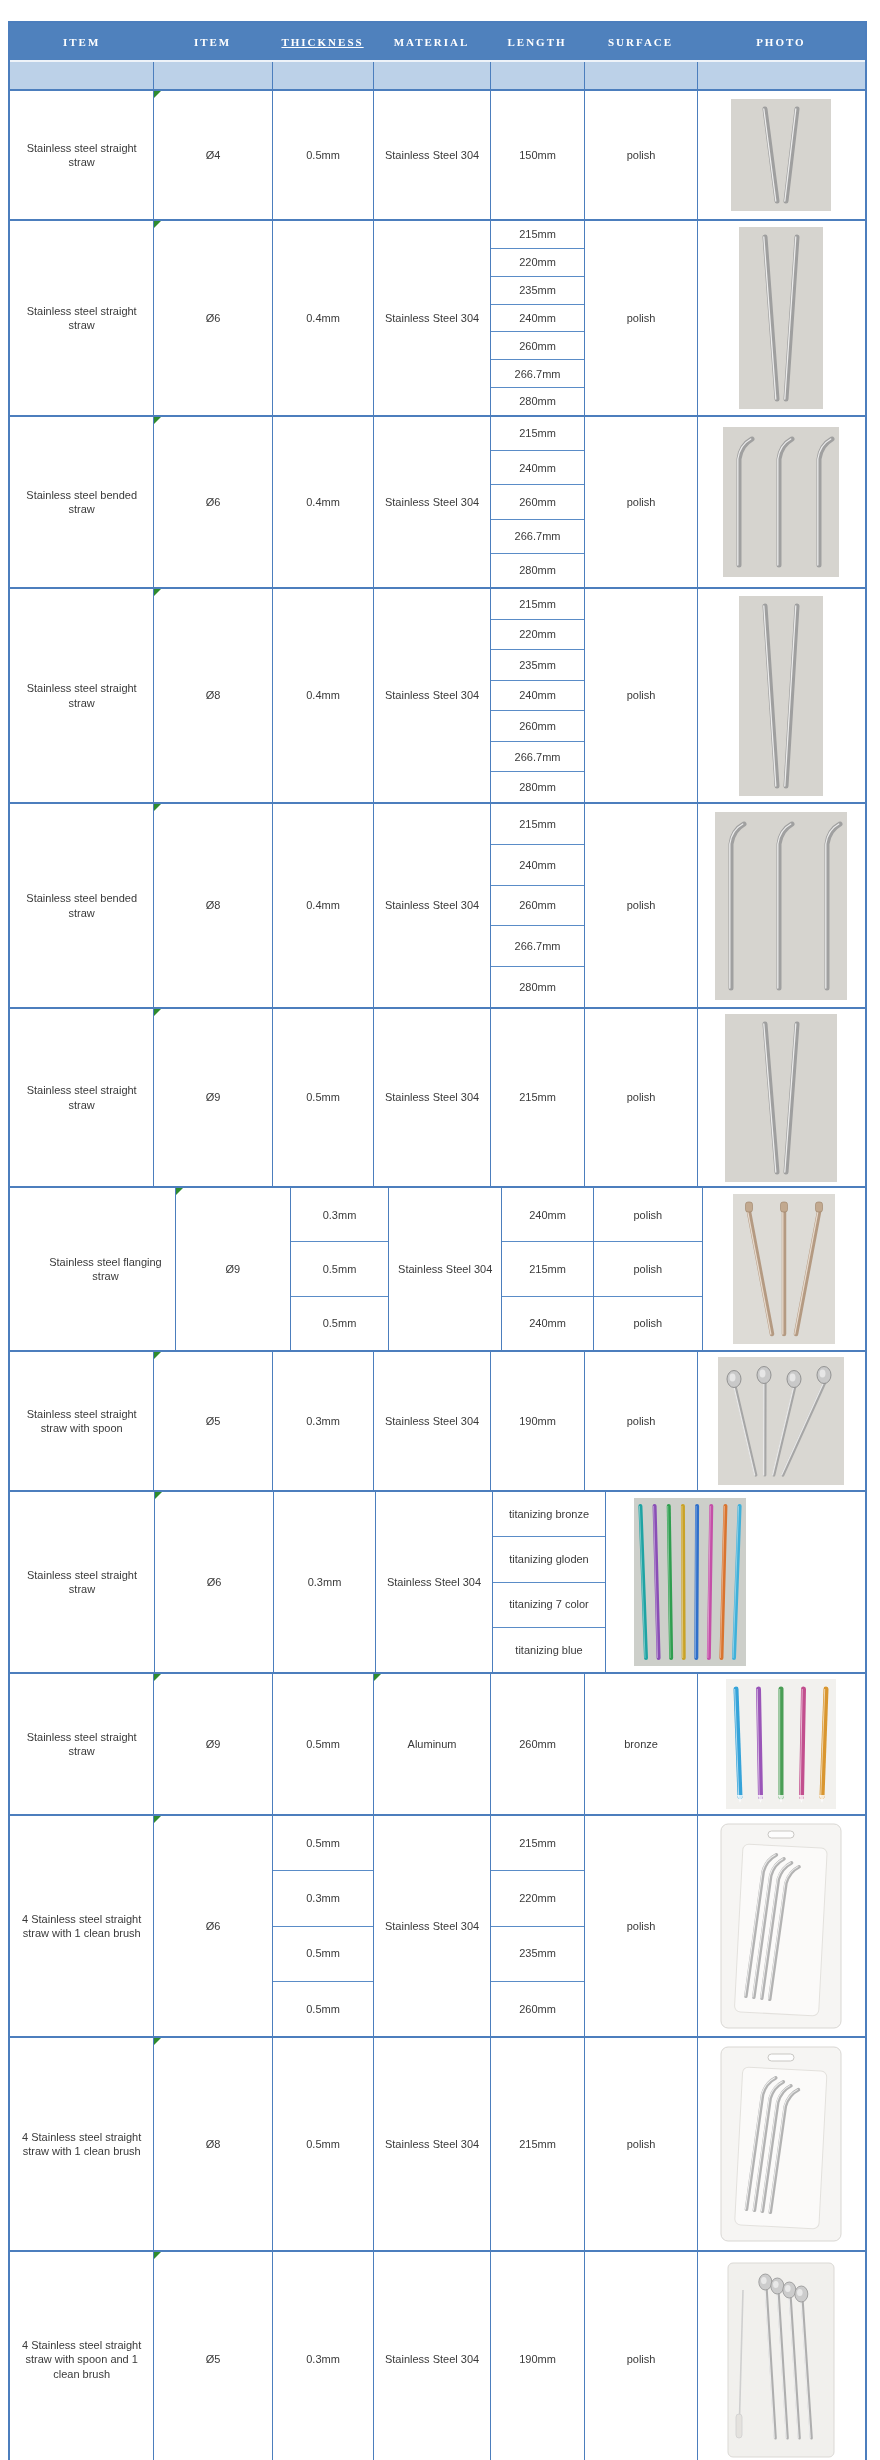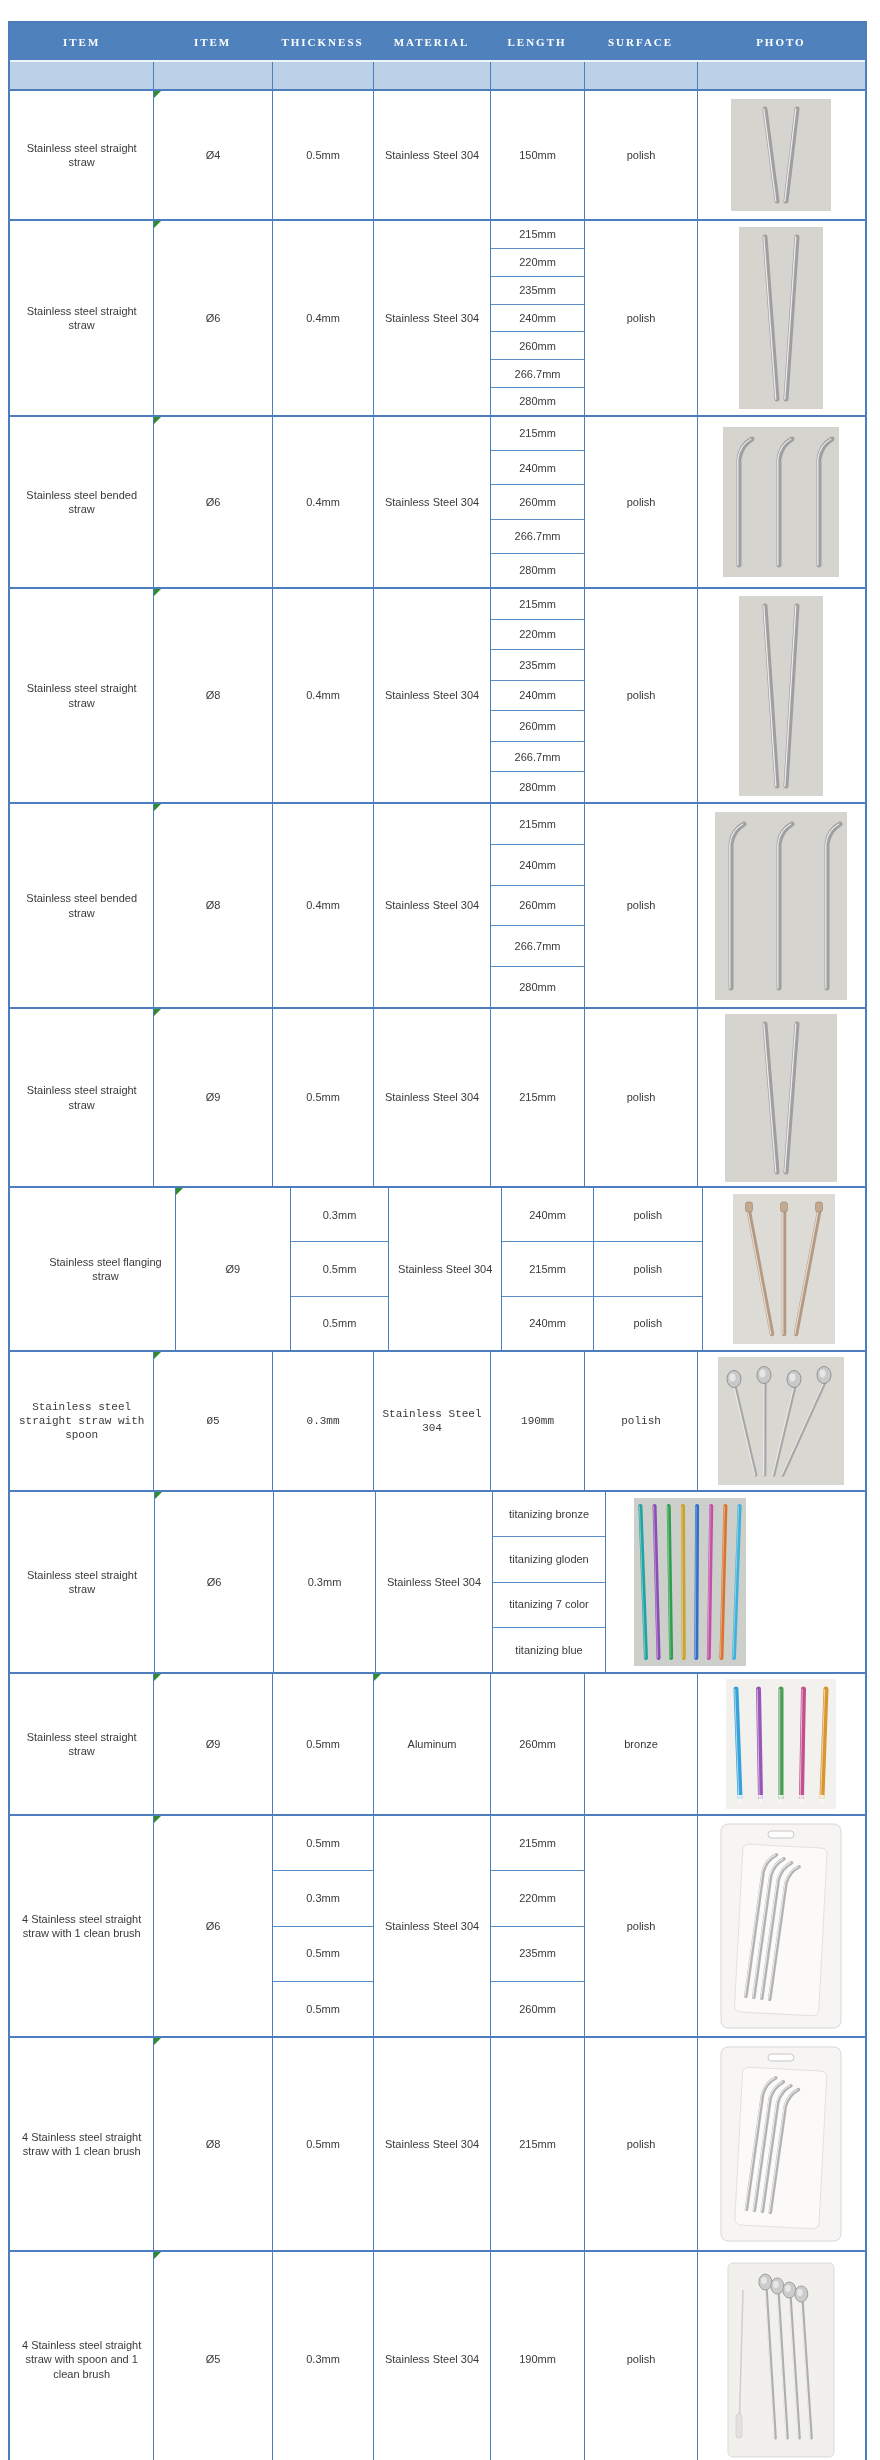--- a/index.html
+++ b/index.html
@@ -36,21 +36,21 @@
   svg{display:block;}
 </style>
 </head>
 <body>
 
 <div id="page">
   <div id="straw-table">
       <div class="hrow" style="height: 37px;">
         <div class="hcell" style="width: 144px;">ITEM</div>
         <div class="hcell" style="width: 119px;">ITEM</div>
-        <div class="hcell" style="width: 102px;">THICKNESS</div>
+        <div class="hcell" style="width: 102px; text-decoration: underline;">THICKNESS</div>
         <div class="hcell" style="width: 117px;">MATERIAL</div>
         <div class="hcell" style="width: 95px;">LENGTH</div>
         <div class="hcell" style="width: 113px;">SURFACE</div>
         <div class="hcell" style="width: 169px;">PHOTO</div>
       </div>
       <div class="frow" style="height: 27px;">
         <div class="fcell" style="width: 144px;"></div>
         <div class="fcell" style="width: 119px;"></div>
         <div class="fcell" style="width: 102px;"></div>
         <div class="fcell" style="width: 117px;"></div>
@@ -310,21 +310,21 @@
               <line x1="51" y1="18" x2="51" y2="140" stroke="#b49a82" stroke-width="4.5" stroke-linecap="round"></line>
               <line x1="49.8" y1="18" x2="49.8" y2="140" stroke="#e6d9cc" stroke-width="1.3" stroke-linecap="round"></line>
               <rect x="47.5" y="8" width="7" height="10" rx="2.5" fill="#c2a98f" stroke="#9c8166" stroke-width="0.6"></rect>
               <line x1="86" y1="18" x2="63" y2="140" stroke="#b49a82" stroke-width="4.5" stroke-linecap="round"></line>
               <line x1="84.8" y1="18" x2="61.8" y2="140" stroke="#e6d9cc" stroke-width="1.3" stroke-linecap="round"></line>
               <rect x="82.5" y="8" width="7" height="10" rx="2.5" fill="#c2a98f" stroke="#9c8166" stroke-width="0.6"></rect>
             </svg>
           </div>
         </div>
       </div>
-      <div class="trow" style="height: 138px; font-family: Liberation Mono, monospace;">
+      <div class="trow" style="height: 138px;">
         <div class="cell" style="width: 144px;">
           <div class="single">Stainless steel straight straw with spoon</div>
         </div>
         <div class="cell" style="width: 119px;">
           <div class="gt"></div>
           <div class="single">Ø5</div>
         </div>
         <div class="cell" style="width: 102px;">
           <div class="single">0.3mm</div>
         </div>

